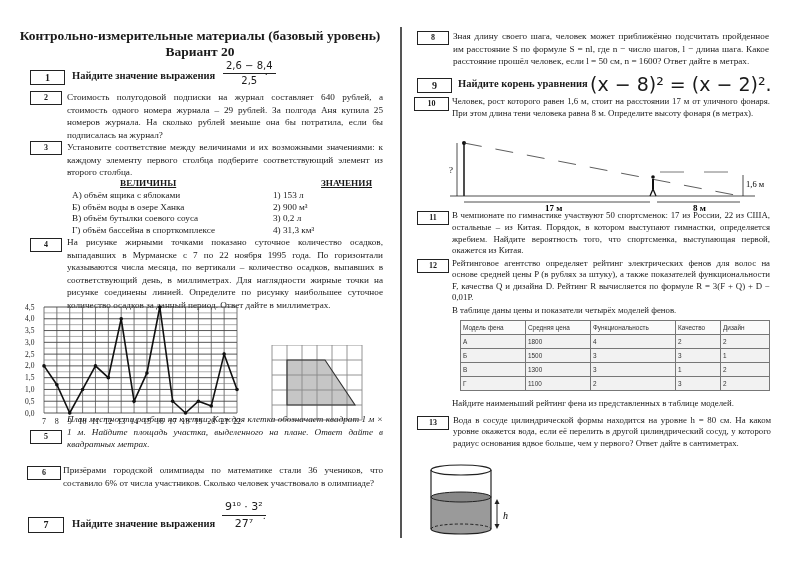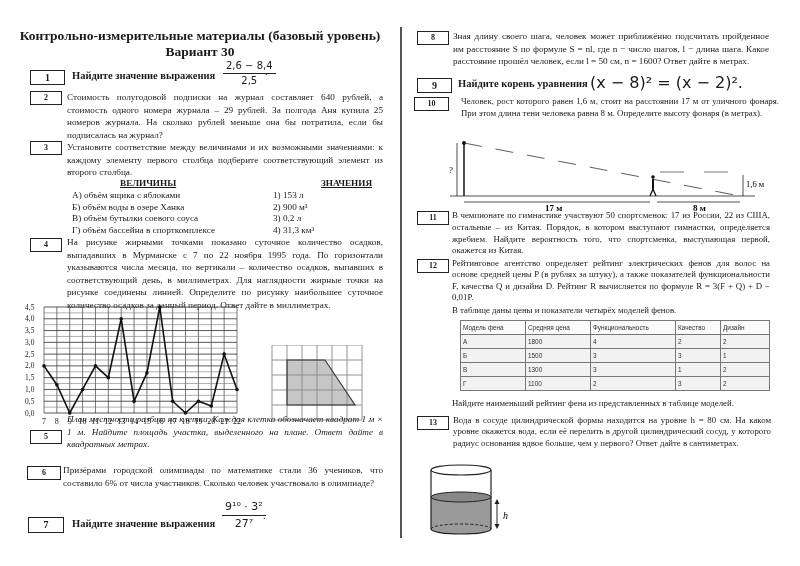--- a/index.html
+++ b/index.html
@@ -14,28 +14,28 @@
   .divider { position:absolute; left:400px; top:27px; width:1.5px; height:511px; background:#555; }
   .frac { position:absolute; text-align:center; font-family:"DejaVu Sans", sans-serif; }
   .frac .num { display:block; padding:0 3px; border-bottom:1.2px solid #222; }
   .frac .den { display:block; }
   .match { position:absolute; font-size:9.2px; line-height:11.8px; }
   .match .head { font-weight:bold; text-decoration:underline;padding-left:48px; }
   table.fens { position:absolute; border-collapse:collapse; font-family:"Liberation Sans", sans-serif;
                font-size:6.4px; color:#333; }
   table.fens td { border:1px solid #777; padding:1px 2px; height:11px; background:#f2f2f2; }
   table.fens tr:first-child td { background:#fafafa; }
-  .eq { position:absolute; font-family:"DejaVu Sans", sans-serif; font-size:16px; }
+  .eq { position:absolute; font-family:"DejaVu Sans", sans-serif; font-size:19px; }
   svg text { font-family:"Liberation Serif", serif; }
 </style>
 </head>
 <body>
 
 <div class="abs title" style="top:28px;">Контрольно-измерительные материалы (базовый уровень)</div>
-<div class="abs title" style="top:44px;">Вариант 30</div>
+<div class="abs title" style="top:44px;">Вариант 20</div>
 
 <div class="divider"></div>
 
 <div class="qbox" style="left:30px;top:70px;width:35px;height:15px;line-height:13px;">1</div>
 <div class="qtext big" style="left:72px;top:70px;">Найдите значение выражения</div>
 <div class="frac" style="left:223px;top:59px;font-size:10px;line-height:14px;">
   <span class="num">2,6 − 8,4</span>
   <span class="den">2,5</span>
 </div>
 <div class="abs" style="left:265px;top:66px;font-size:10px;">.</div>
@@ -187,21 +187,21 @@
 <div class="abs" style="left:263px;top:510px;font-size:10px;">.</div>
 
 <div class="qbox" style="left:417px;top:31px;width:32px;height:14px;line-height:12px;font-size:8px;">8</div>
 <div class="qtext" style="left:453px;top:30px;width:316px;">Зная длину своего шага, человек может приближённо подсчитать пройденное им расстояние S по формуле S = nl, где n − число шагов, l − длина шага. Какое расстояние прошёл человек, если l = 50 см, n = 1600? Ответ дайте в метрах.</div>
 
 <div class="qbox" style="left:417px;top:78px;width:35px;height:15px;line-height:13px;">9</div>
 <div class="qtext big" style="left:458px;top:78px;">Найдите корень уравнения</div>
 <div class="eq" style="left:590px;top:73px;">(x − 8)² = (x − 2)².</div>
 
 <div class="qbox" style="left:414px;top:97px;width:35px;height:14px;line-height:12px;font-size:8px;">10</div>
-<div class="qtext" style="left:452px;top:96px;width:318px;font-size:8.8px;line-height:11.8px;margin-left:9px;">Человек, рост которого равен 1,6 м, стоит на расстоянии 17 м от уличного фонаря. При этом длина тени человека равна 8 м. Определите высоту фонаря (в метрах).</div>
+<div class="qtext" style="left:452px;top:96px;width:318px;font-size:8.8px;line-height:11.8px;">Человек, рост которого равен 1,6 м, стоит на расстоянии 17 м от уличного фонаря. При этом длина тени человека равна 8 м. Определите высоту фонаря (в метрах).</div>
 <svg class="abs" style="left:445px;top:133px;" width="330" height="80">
   <line x1="5" y1="63" x2="310" y2="63" stroke="#888" stroke-width="1.5"></line>
   <line x1="19" y1="10" x2="19" y2="63" stroke="#222" stroke-width="1.6"></line>
   <circle cx="19" cy="10" r="2" fill="#111"></circle>
   <line x1="12" y1="10" x2="12" y2="63" stroke="#222" stroke-width="0.8"></line>
   <text x="4" y="40" font-size="9">?</text>
   <line x1="19" y1="10" x2="295" y2="63" stroke="#333" stroke-width="0.8" stroke-dasharray="18 14"></line>
   <line x1="215" y1="39" x2="300" y2="39" stroke="#555" stroke-width="0.8" stroke-dasharray="24 20"></line>
   <g>
     <circle cx="208" cy="44" r="1.8" fill="#111"></circle>

